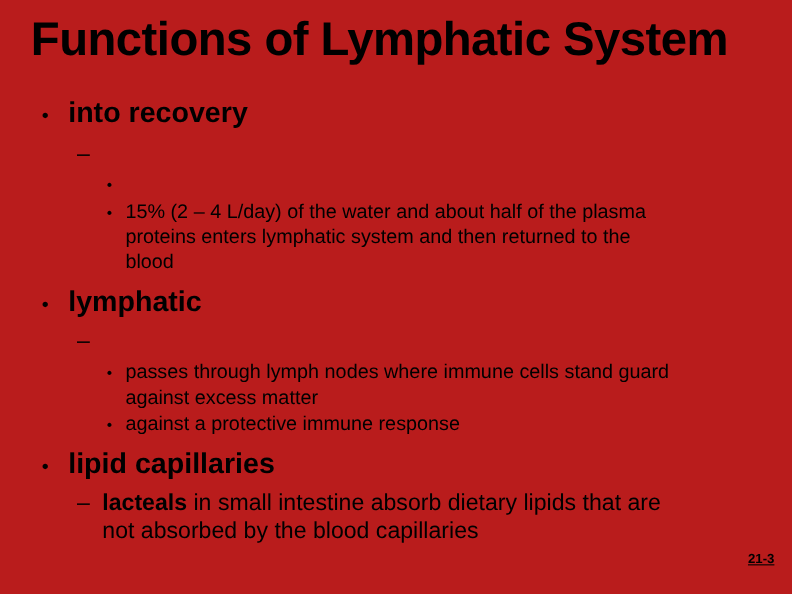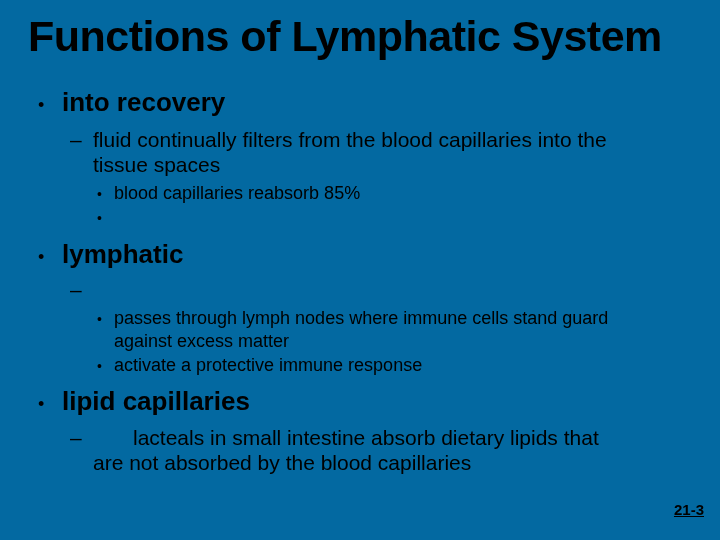--- a/index.html
+++ b/index.html
@@ -1,21 +1,21 @@
 <!DOCTYPE html>
 <html><head>
 <meta charset="utf-8">
 <style>
   html, body { margin: 0; padding: 0; }
   body { background: #ffffff; }
   .slide {
     position: relative;
     width: 720px;
     height: 540px;
-    background: #0369a1;
+    background: #b91c1c;
     color: #000000;
     font-family: "Liberation Sans", sans-serif;
     overflow: hidden;
   }
   .title {
     margin: 12px 0 0 28px;
     font-size: 43px;
     font-weight: 700;
     line-height: 48px;
     letter-spacing: -0.5px;
@@ -37,73 +37,72 @@
   .mt-l1a { margin-top: 27px; }
   .mt-l2a { margin-top: 6px; }
   .mt-l3a { margin-top: 5px; }
   .mt-tight { margin-top: 1px; }
   .mt-l1b { margin-top: 9px; }
   .mt-l2b { margin-top: 4px; }
   .mt-l3b { margin-top: 5px; }
   .mt-l1c { margin-top: 8px; }
   .mt-l2c { margin-top: 5px; }
 
-  .bold-inline { font-weight: 400; margin-left: 40px; }
+  .bold-inline { font-weight: 700; }
   .pagenum {
     position: absolute;
     top: 501px;
     right: 16px;
-    font-size: 15px;
+    font-size: 12px;
     font-weight: 700;
     text-decoration: underline;
   }
 </style>
 </head>
 <body>
 
 <div class="slide">
 
   <h1 class="title">Functions of Lymphatic System</h1>
 
   <div class="row l1 mt-l1a">
     <span class="b1">•</span>
     <span class="t">into recovery</span>
   </div>
 
   <div class="row l2 mt-l2a">
     <span class="b2">–</span>
-    <span class="t">fluid continually filters from the blood capillaries into the tissue spaces</span>
   </div>
 
   <div class="row l3 mt-l3a">
     <span class="b3">•</span>
-    <span class="t">blood capillaries reabsorb 85%</span>
   </div>
 
   <div class="row l3 mt-tight">
     <span class="b3">•</span>
+    <span class="t">15% (2 – 4 L/day) of the water and about half of the plasma proteins enters lymphatic system and then returned to the blood</span>
   </div>
 
   <div class="row l1 mt-l1b">
     <span class="b1">•</span>
     <span class="t">lymphatic</span>
   </div>
 
   <div class="row l2 mt-l2b">
     <span class="b2">–</span>
   </div>
 
   <div class="row l3 mt-l3b">
     <span class="b3">•</span>
     <span class="t">passes through lymph nodes where immune cells stand guard against excess matter</span>
   </div>
 
   <div class="row l3 mt-tight">
     <span class="b3">•</span>
-    <span class="t">activate a protective immune response</span>
+    <span class="t">against a protective immune response</span>
   </div>
 
   <div class="row l1 mt-l1c">
     <span class="b1">•</span>
     <span class="t">lipid capillaries</span>
   </div>
 
   <div class="row l2 mt-l2c">
     <span class="b2">–</span>
     <span class="t"><span class="bold-inline">lacteals</span><span> in small intestine absorb dietary lipids that are not absorbed by the blood capillaries</span></span>

